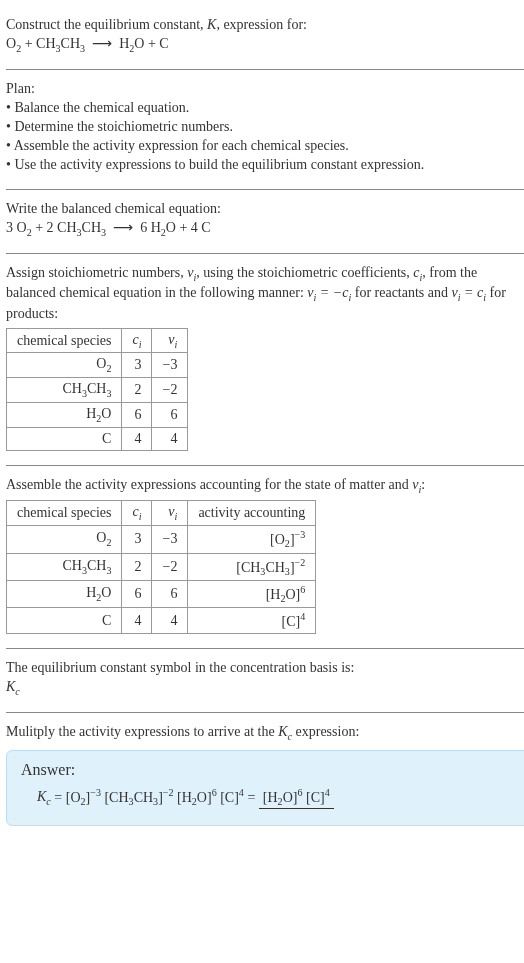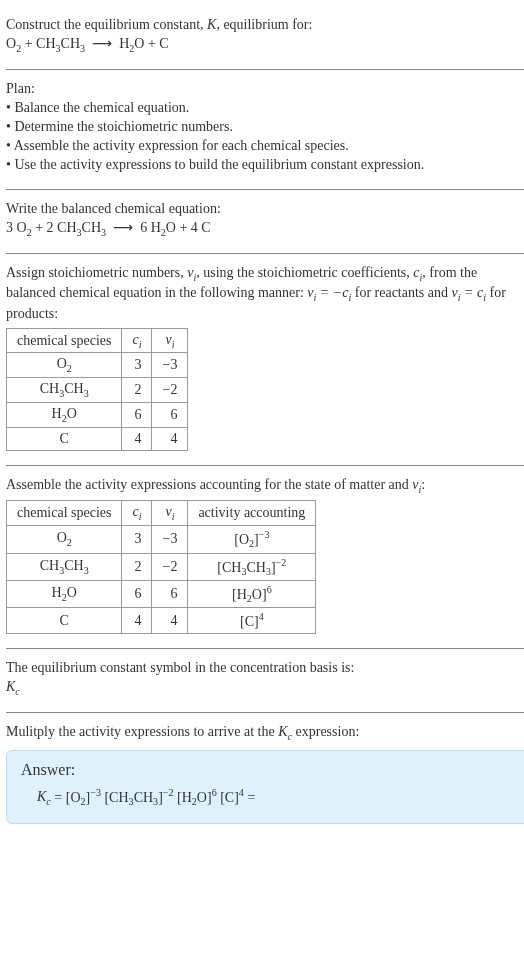--- a/index.html
+++ b/index.html
@@ -38,21 +38,21 @@
   vertical-align: super;
 }
 table.coeffs {
   border-collapse: collapse;
   margin-top: 4px;
   font-size: 14px;
 }
 table.coeffs th, table.coeffs td {
   border: 1px solid #999;
   padding: 3px 10px;
-  text-align: center;
+  text-align: right;
   font-weight: normal;
 }
 table.coeffs th {
   background: #fff;
 }
 table.coeffs td.num {
   text-align: right;
 }
 .italic {
   font-style: italic;
@@ -89,21 +89,21 @@
 }
 .bullet {
   padding-left: 0;
 }
 </style>
 </head>
 <body>
 
 <div class="section">
   <div class="prompt-line">
-    <span>Construct the equilibrium constant, </span><span class="italic">K</span><span>, equilibrium for:</span>
+    <span>Construct the equilibrium constant, </span><span class="italic">K</span><span>, expression for:</span>
   </div>
   <div class="prompt-line">
     O<sub>2</sub> + CH<sub>3</sub>CH<sub>3</sub>&nbsp;&nbsp;⟶&nbsp;&nbsp;H<sub>2</sub>O + C
   </div>
 </div>
 
 <hr class="sep">
 
 <div class="section">
   <div class="line">Plan:</div>
@@ -212,16 +212,17 @@
 
 <div class="section">
   <div class="line">
     <span>Mulitply the activity expressions to arrive at the </span><span class="italic">K<sub>c</sub></span><span> expression:</span>
   </div>
   <div class="answer-box">
     <div class="answer-label">Answer:</div>
     <div class="eq-line">
       <span class="italic">K<sub>c</sub></span> = [O<sub>2</sub>]<sup>−3</sup> [CH<sub>3</sub>CH<sub>3</sub>]<sup>−2</sup> [H<sub>2</sub>O]<sup>6</sup> [C]<sup>4</sup> =
       <span class="frac">
+        <span class="num">[H<sub>2</sub>O]<sup>6</sup> [C]<sup>4</sup></span>
       </span>
     </div>
   </div>
 </div>
 
 </body></html>

